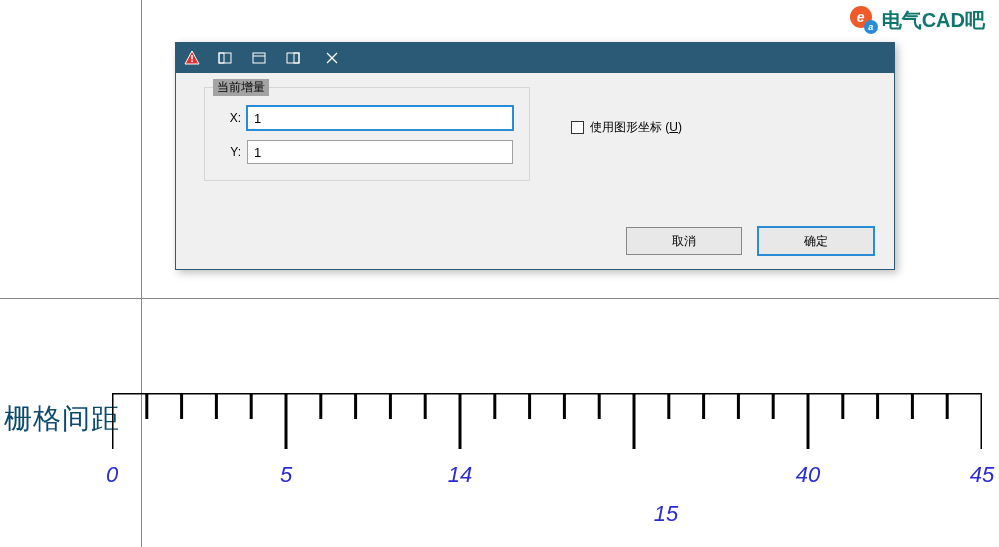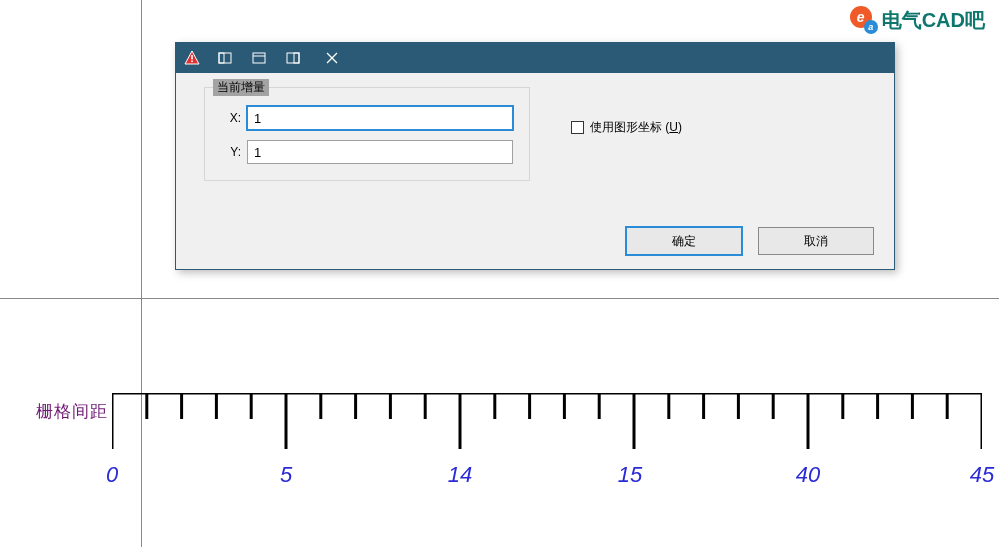--- a/index.html
+++ b/index.html
@@ -183,24 +183,23 @@
       cursor: default;
     }
     .dlg-button.primary {
       border: 1px solid #2a8cd6;
       outline: 1px solid #2a8cd6;
     }
     .ruler-label {
       position: absolute;
       left: 4px;
       top: 400px;
-      font-size: 17px;
-      color: #701a75;
+      font-size: 28px;
+      color: #0c4a6e;
       letter-spacing: 1px;
-      margin-left: 32px;
     }
     .ruler {
       position: absolute;
       left: 112px;
       top: 393px;
       width: 870px;
       height: 60px;
     }
     .ruler-num {
       position: absolute;
@@ -280,22 +279,22 @@
         <input class="text-input" value="1" style="">
       </div>
     </div>
 
     <div class="checkbox-area">
       <span class="checkbox-box"></span>
       <span><span>使用图形坐标</span> (<span class="mnemonic">U</span>)</span>
     </div>
 
     <div class="button-row">
+      <button class="dlg-button">取消</button>
       <button class="dlg-button primary">确定</button>
-      <button class="dlg-button">取消</button>
     </div>
   </div>
 </div>
 
 <div class="ruler-label">栅格间距</div>
 
 <svg class="ruler" viewBox="0 0 870 60">
   <line x1="0" y1="0" x2="870" y2="0" stroke="#000" stroke-width="3"></line>
 <line x1="0" x2="0" y1="0" y2="56" stroke="#000" stroke-width="3"></line>
     <line x1="34.800000000000004" x2="34.800000000000004" y1="0" y2="26" stroke="#000" stroke-width="3"></line>
@@ -329,15 +328,15 @@
   <line x1="8" y1="2" x2="8" y2="18" stroke="#000" stroke-width="1.2"></line>
   <line x1="4" y1="2" x2="7" y2="2" stroke="#000" stroke-width="1.2"></line>
   <line x1="9" y1="2" x2="12" y2="2" stroke="#000" stroke-width="1.2"></line>
   <line x1="4" y1="18" x2="7" y2="18" stroke="#000" stroke-width="1.2"></line>
   <line x1="9" y1="18" x2="12" y2="18" stroke="#000" stroke-width="1.2"></line>
 </svg>
 
 <div class="ruler-num" style="left: 112px;">0</div>
 <div class="ruler-num" style="left: 286px;">5</div>
 <div class="ruler-num" style="left: 460px;">14</div>
-<div class="ruler-num" style="left: 630px;">15</div>
+<div class="ruler-num" style="left: 666px; margin-top: 39px;">15</div>
 <div class="ruler-num" style="left: 808px;">40</div>
 <div class="ruler-num" style="left: 982px;">45</div>
 
 </body></html>

